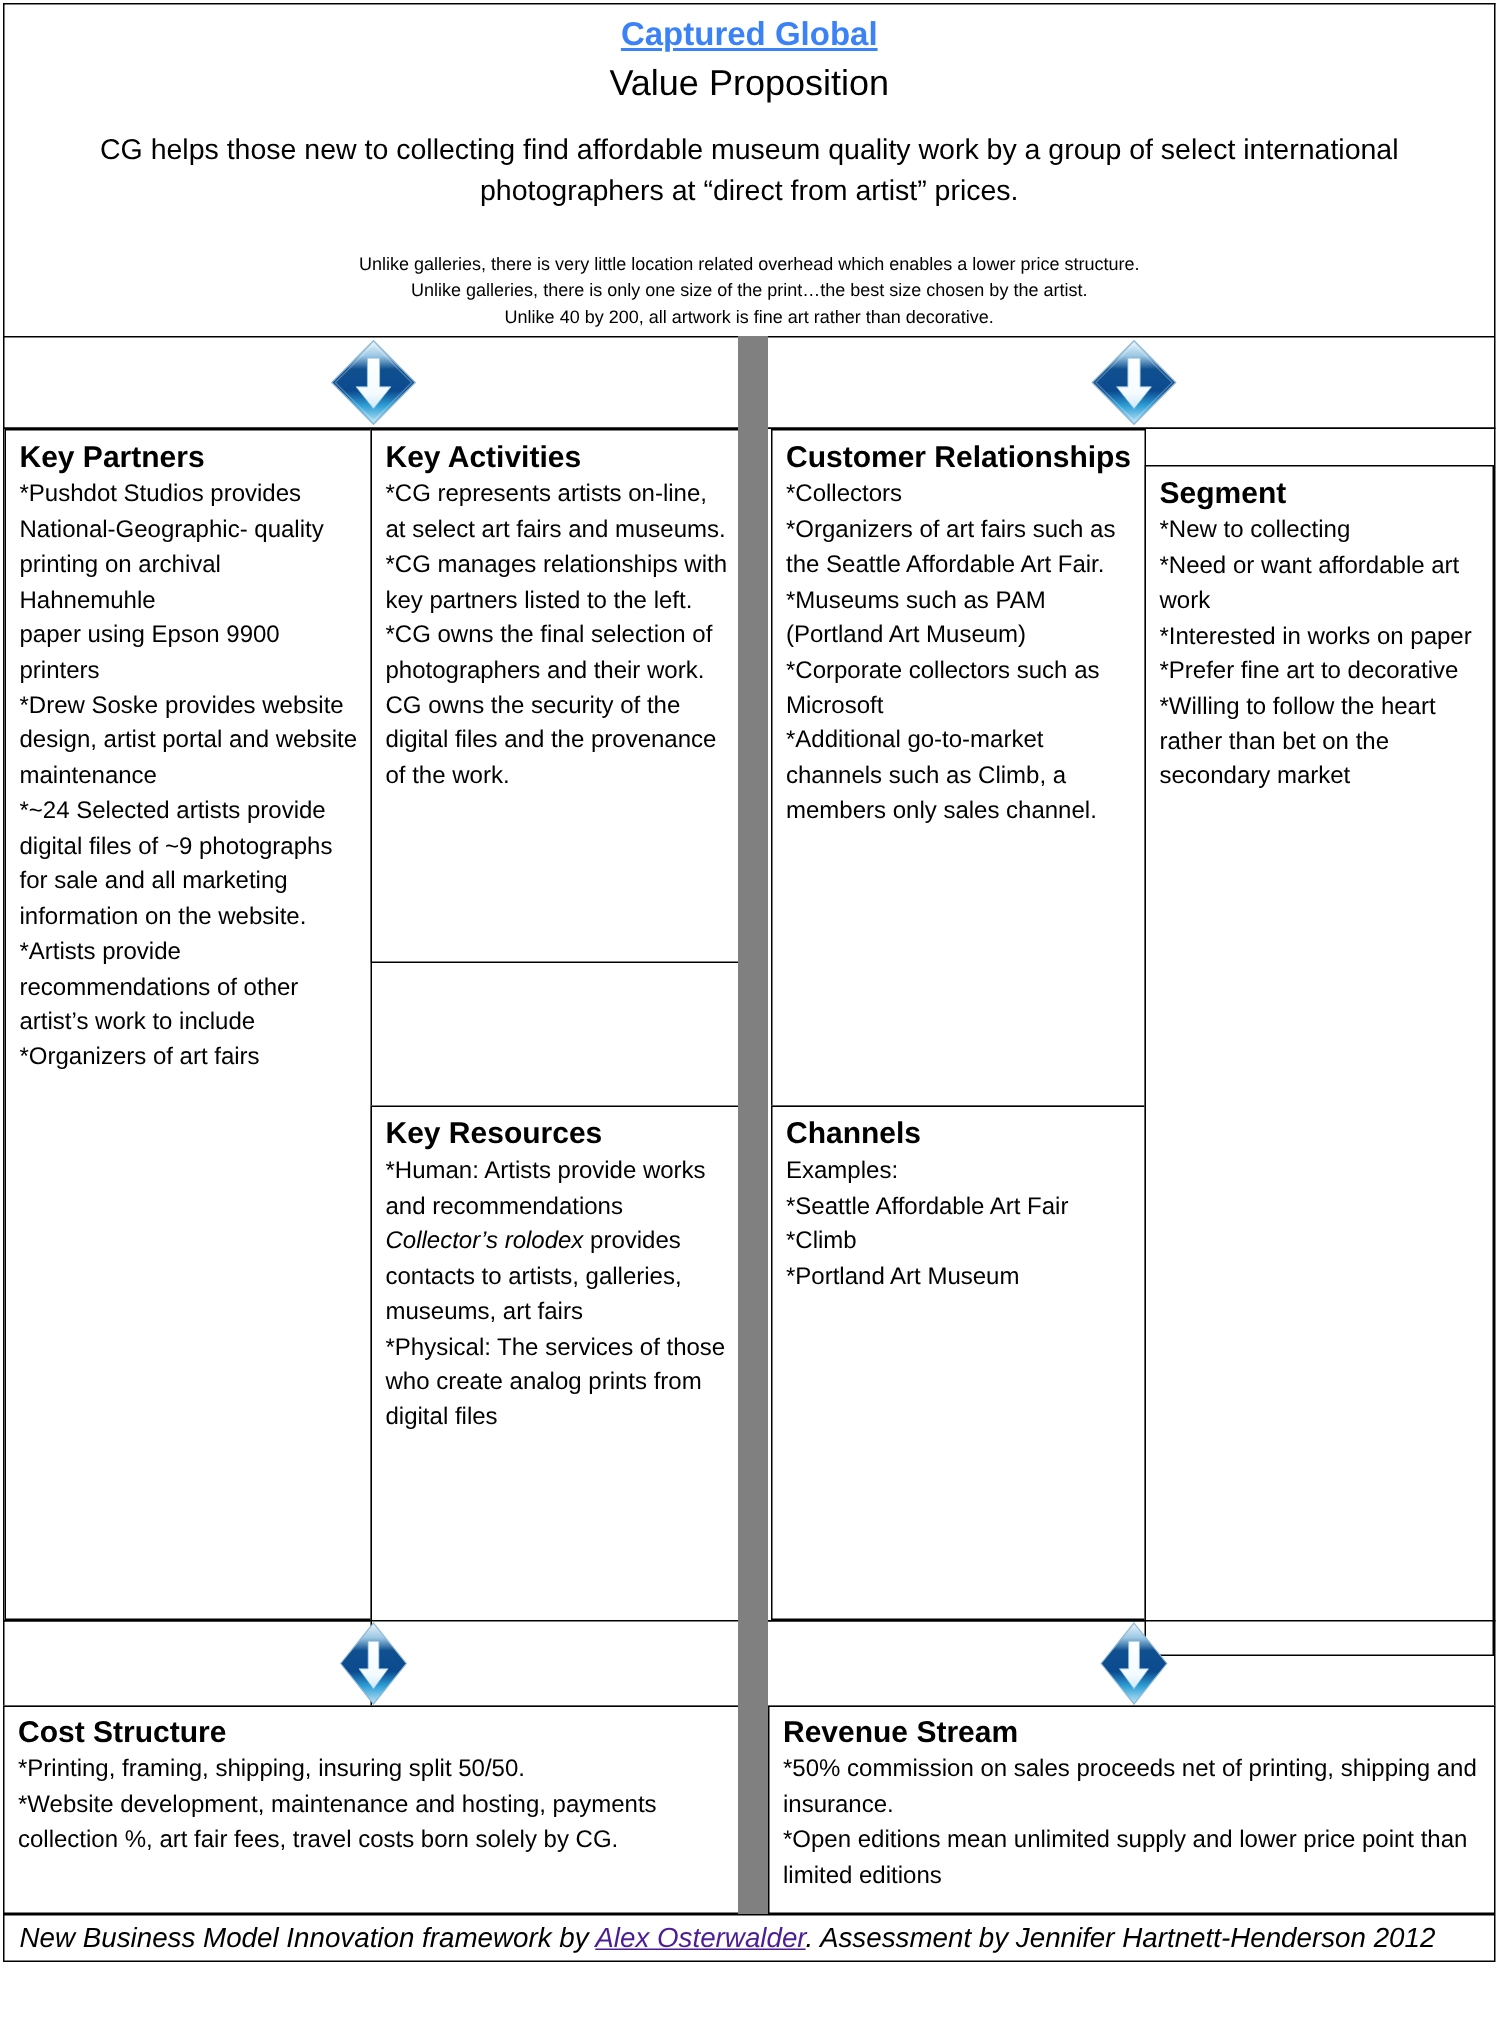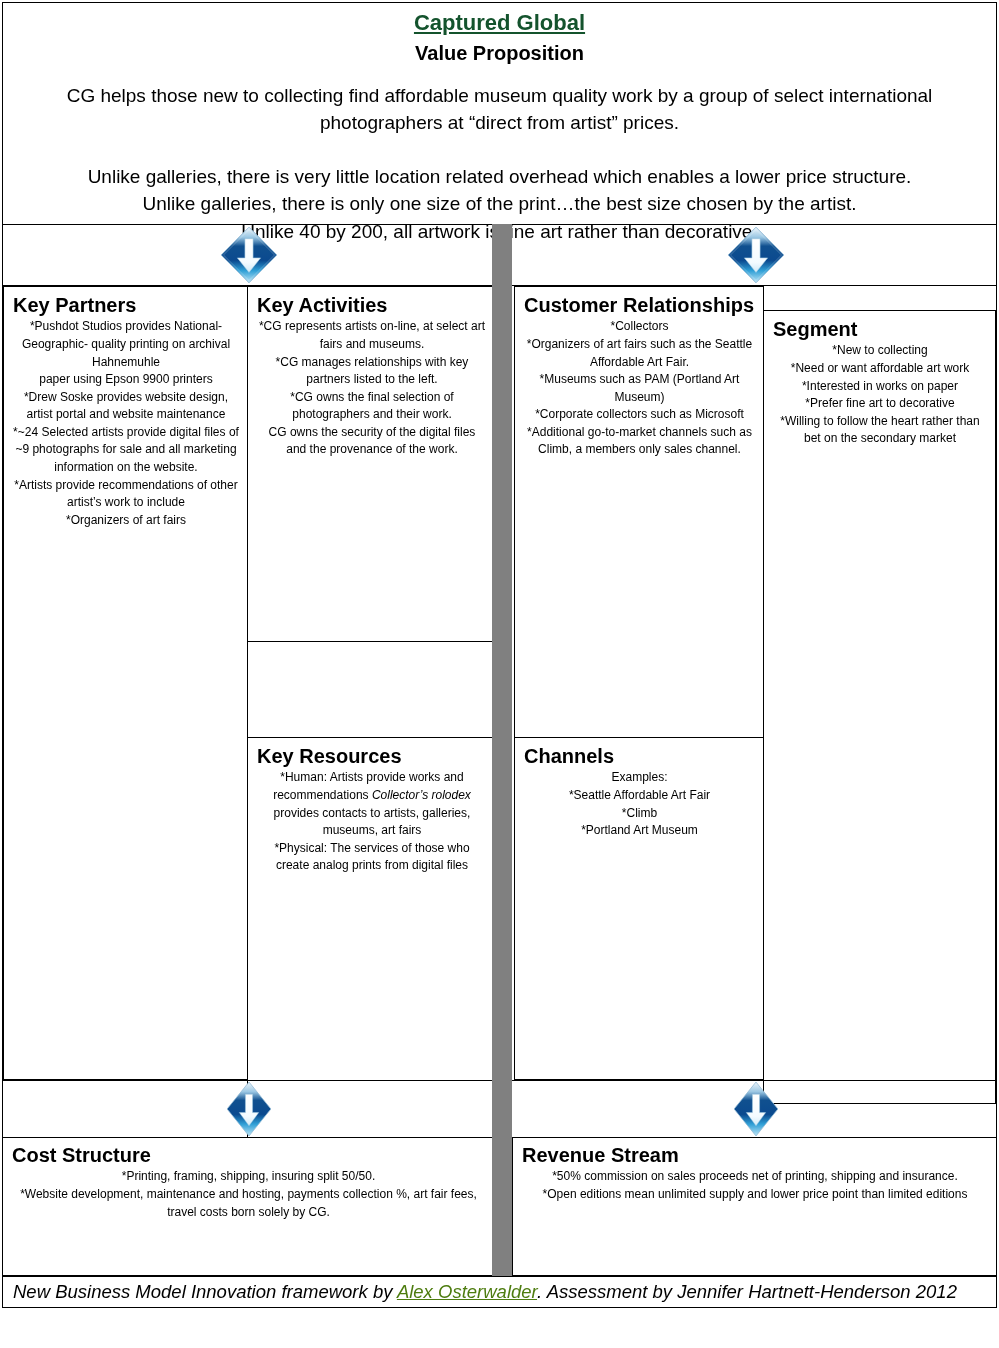--- a/index.html
+++ b/index.html
@@ -30,42 +30,42 @@
     height: 222px;
     box-sizing: border-box;
     border: 1px solid #000;
     border-bottom: none;
     text-align: center;
     padding: 4px 10px 0 10px;
   }
   .brand {
     font-size: 22px;
     font-weight: bold;
-    color: #14532d;
+    color: #3b82f6;
     text-decoration: underline;
     line-height: 1.25;
     margin-top: 2px;
     display: inline-block;
     cursor: pointer;
   }
   .vp-title {
-    font-size: 20px;
-    font-weight: bold;
+    font-size: 24px;
+    font-weight: normal;
     line-height: 1.3;
     margin-top: 3px;
   }
   .vp-body {
     font-size: 19px;
     line-height: 1.45;
     margin-top: 16px;
     padding: 0 6px;
   }
   .vp-gap { height: 26px; }
   .vp-sub {
-    font-size: 19px;
+    font-size: 12px;
     line-height: 1.45;
   }
 
   
   .arrow-row {
     position: absolute;
     left: 2px;
     width: 995px;
     box-sizing: border-box;
     border: 1px solid #000;
@@ -125,24 +125,23 @@
   .c-channels  { left: 511px;top: 451px;width: 250px; height: 343px; }
   .c-segment   { left: 760px;top: 0;   width: 233px; height: 794px; margin-top: 24px; }
 
   .cell-title {
     font-size: 20px;
     font-weight: bold;
     line-height: 1.32;
     margin-bottom: 0;
   }
   .cell-body {
-    font-size: 12px;
+    font-size: 16px;
     line-height: 1.465;
     white-space: pre-line;
-    text-align: center;
   }
   .cell-body .ital { font-style: italic; }
 
   
   .bottom {
     position: absolute;
     left: 2px;
     top: 1137px;
     width: 995px;
     height: 139px;
@@ -172,21 +171,21 @@
     box-sizing: border-box;
     border: 1px solid #000;
     font-style: italic;
     font-size: 18.5px;
     line-height: 30px;
     padding-left: 10px;
     white-space: nowrap;
     overflow: hidden;
   }
   .footer a {
-    color: #4d7c0f;
+    color: #4c1d95;
     text-decoration: underline;
     font-style: italic;
     cursor: pointer;
   }
 </style>
 </head>
 <body>
 
 <div class="page">
 

